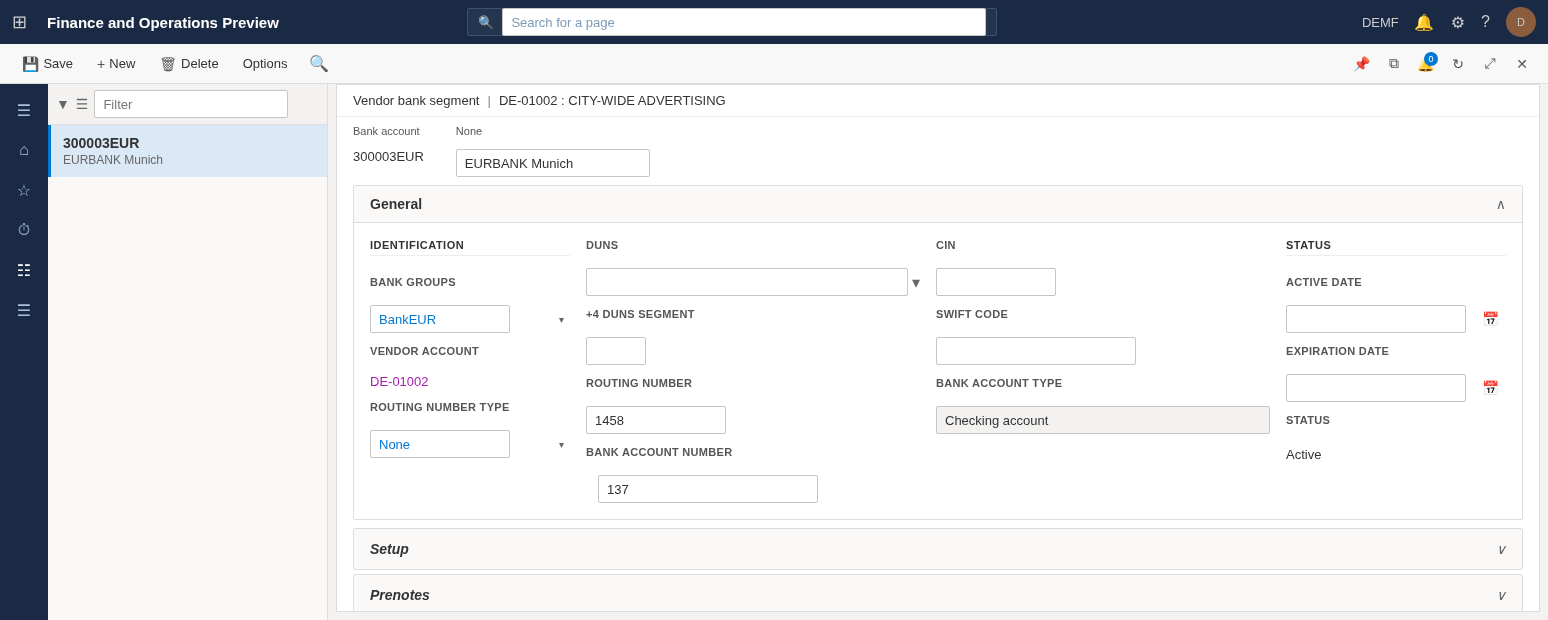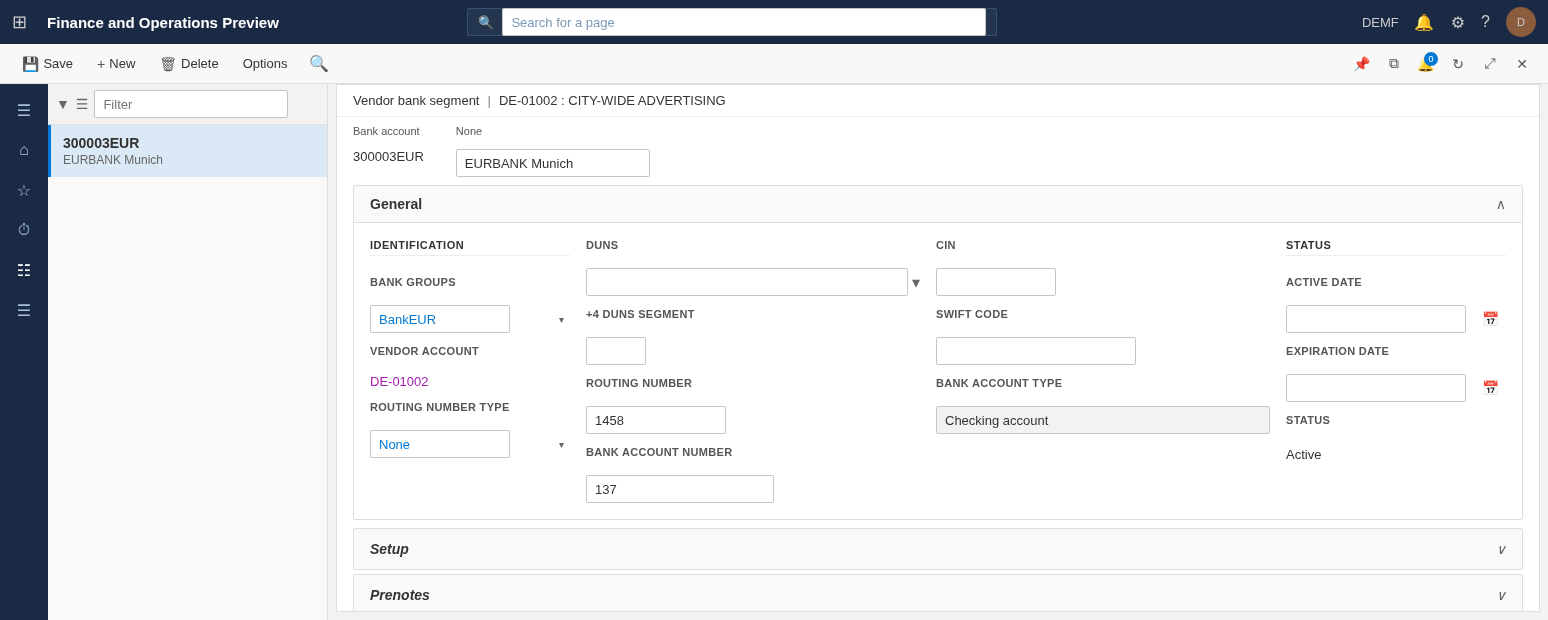--- a/index.html
+++ b/index.html
@@ -502,21 +502,21 @@
                 <input type="text" style="width: 60px;">
               </div>
 
               <div class="form-field">
                 <label>Routing number</label>
                 <input type="text" style="width: 140px;" value="1458">
               </div>
 
               <div class="form-field">
                 <label>Bank account number</label>
-                <input type="text" style="width: 188px;" value="137">
+                <input type="text" style="width: 220px; margin-left: 12px;" value="137">
               </div>
             </div>
 
             <div class="ident-col">
               <div class="form-field">
                 <label>CIN</label>
                 <input type="text" style="width: 120px;">
               </div>
 
               <div class="form-field">

